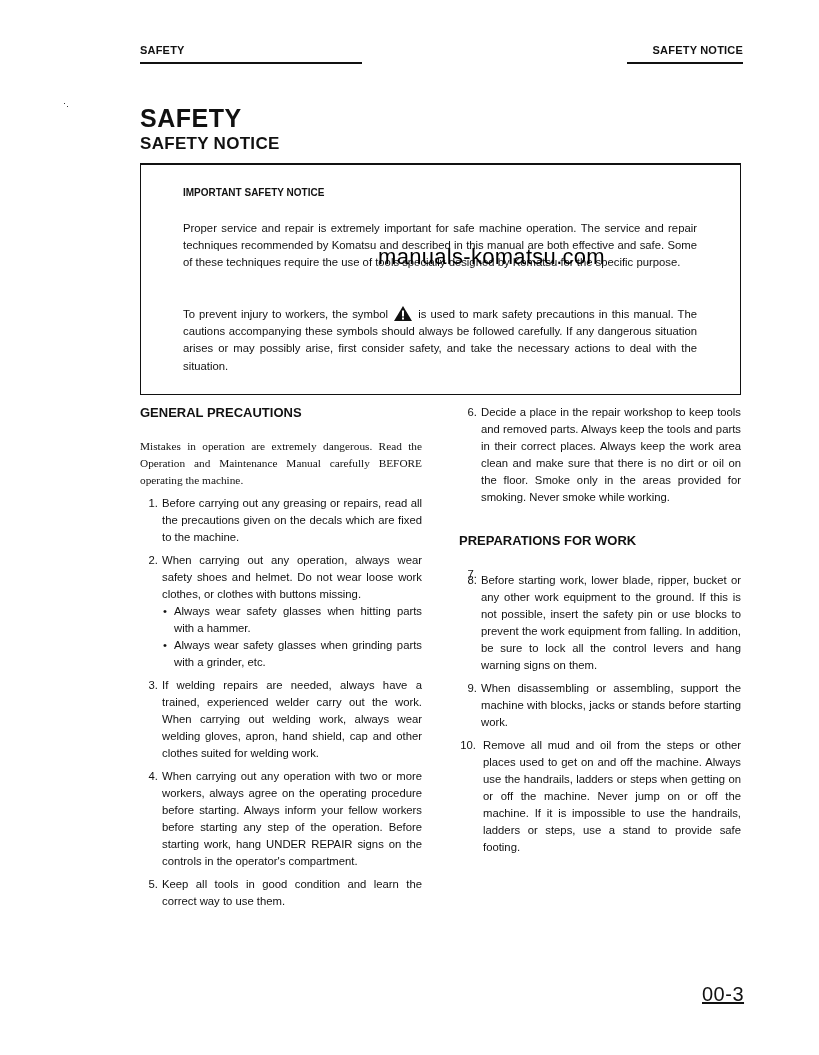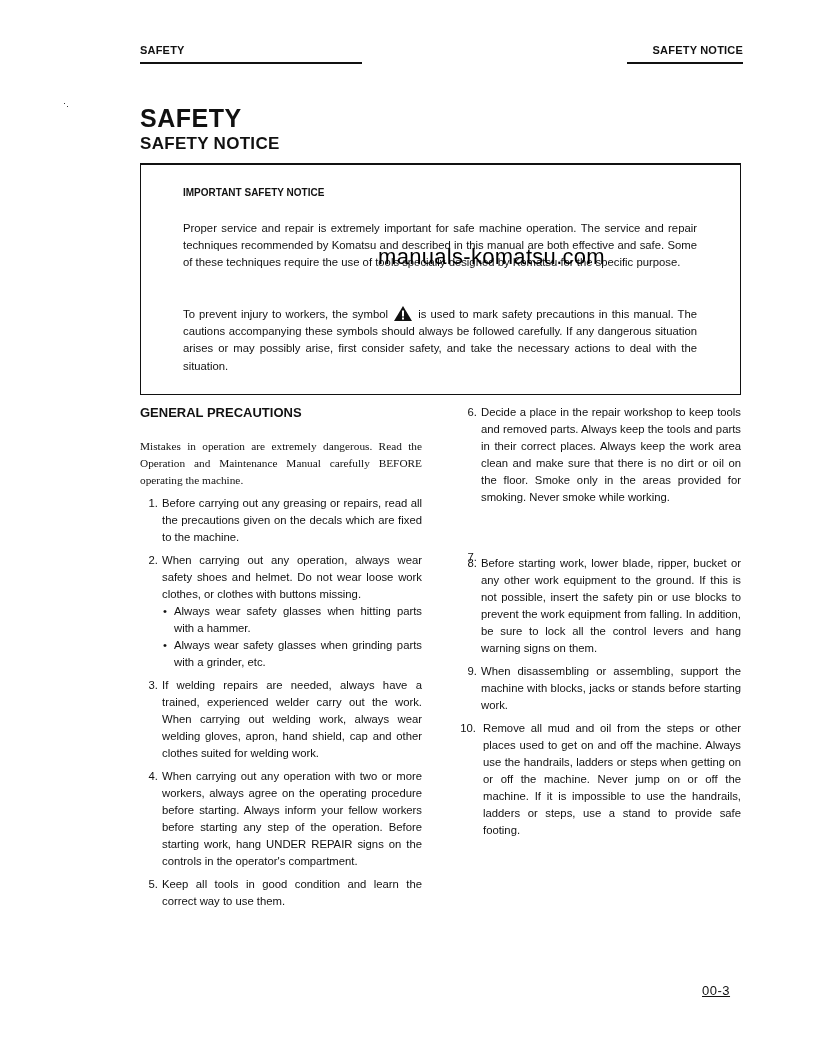--- a/index.html
+++ b/index.html
@@ -143,21 +143,21 @@
     }
     .bullet .dot {
       position: absolute;
       left: 1px;
       top: 0;
     }
     .page-number {
       position: absolute;
       left: 702px;
       top: 983px;
-      font-size: 13px;
+      font-size: 20px;
       letter-spacing: 0.5px;
       text-decoration: underline;
     }
   </style>
 </head>
 <body>
 
 <div class="running-header">
   <span class="left">SAFETY</span>
   <span class="right">SAFETY NOTICE</span>
@@ -220,20 +220,21 @@
     <span>Keep all tools in good condition and learn the correct way to use them.</span>
   </div>
 </div>
 
 <div class="col col-right">
   <div class="item">
     <span class="num">6.</span>
     <span>Decide a place in the repair workshop to keep tools and removed parts. Always keep the tools and parts in their correct places. Always keep the work area clean and make sure that there is no dirt or oil on the floor. Smoke only in the areas provided for smoking. Never smoke while working.</span>
   </div>
   <div style="height:26px"></div>
+  <h4 class="section-heading">PREPARATIONS FOR WORK</h4>
   <div style="height:17px"></div>
   <div class="item">
     <span class="num">7.</span>
   </div>
   <div style="height:6px"></div>
   <div class="item">
     <span class="num">8.</span>
     <span>Before starting work, lower blade, ripper, bucket or any other work equipment to the ground. If this is not possible, insert the safety pin or use blocks to prevent the work equipment from falling. In addition, be sure to lock all the control levers and hang warning signs on them.</span>
   </div>
   <div style="height:6px"></div>

